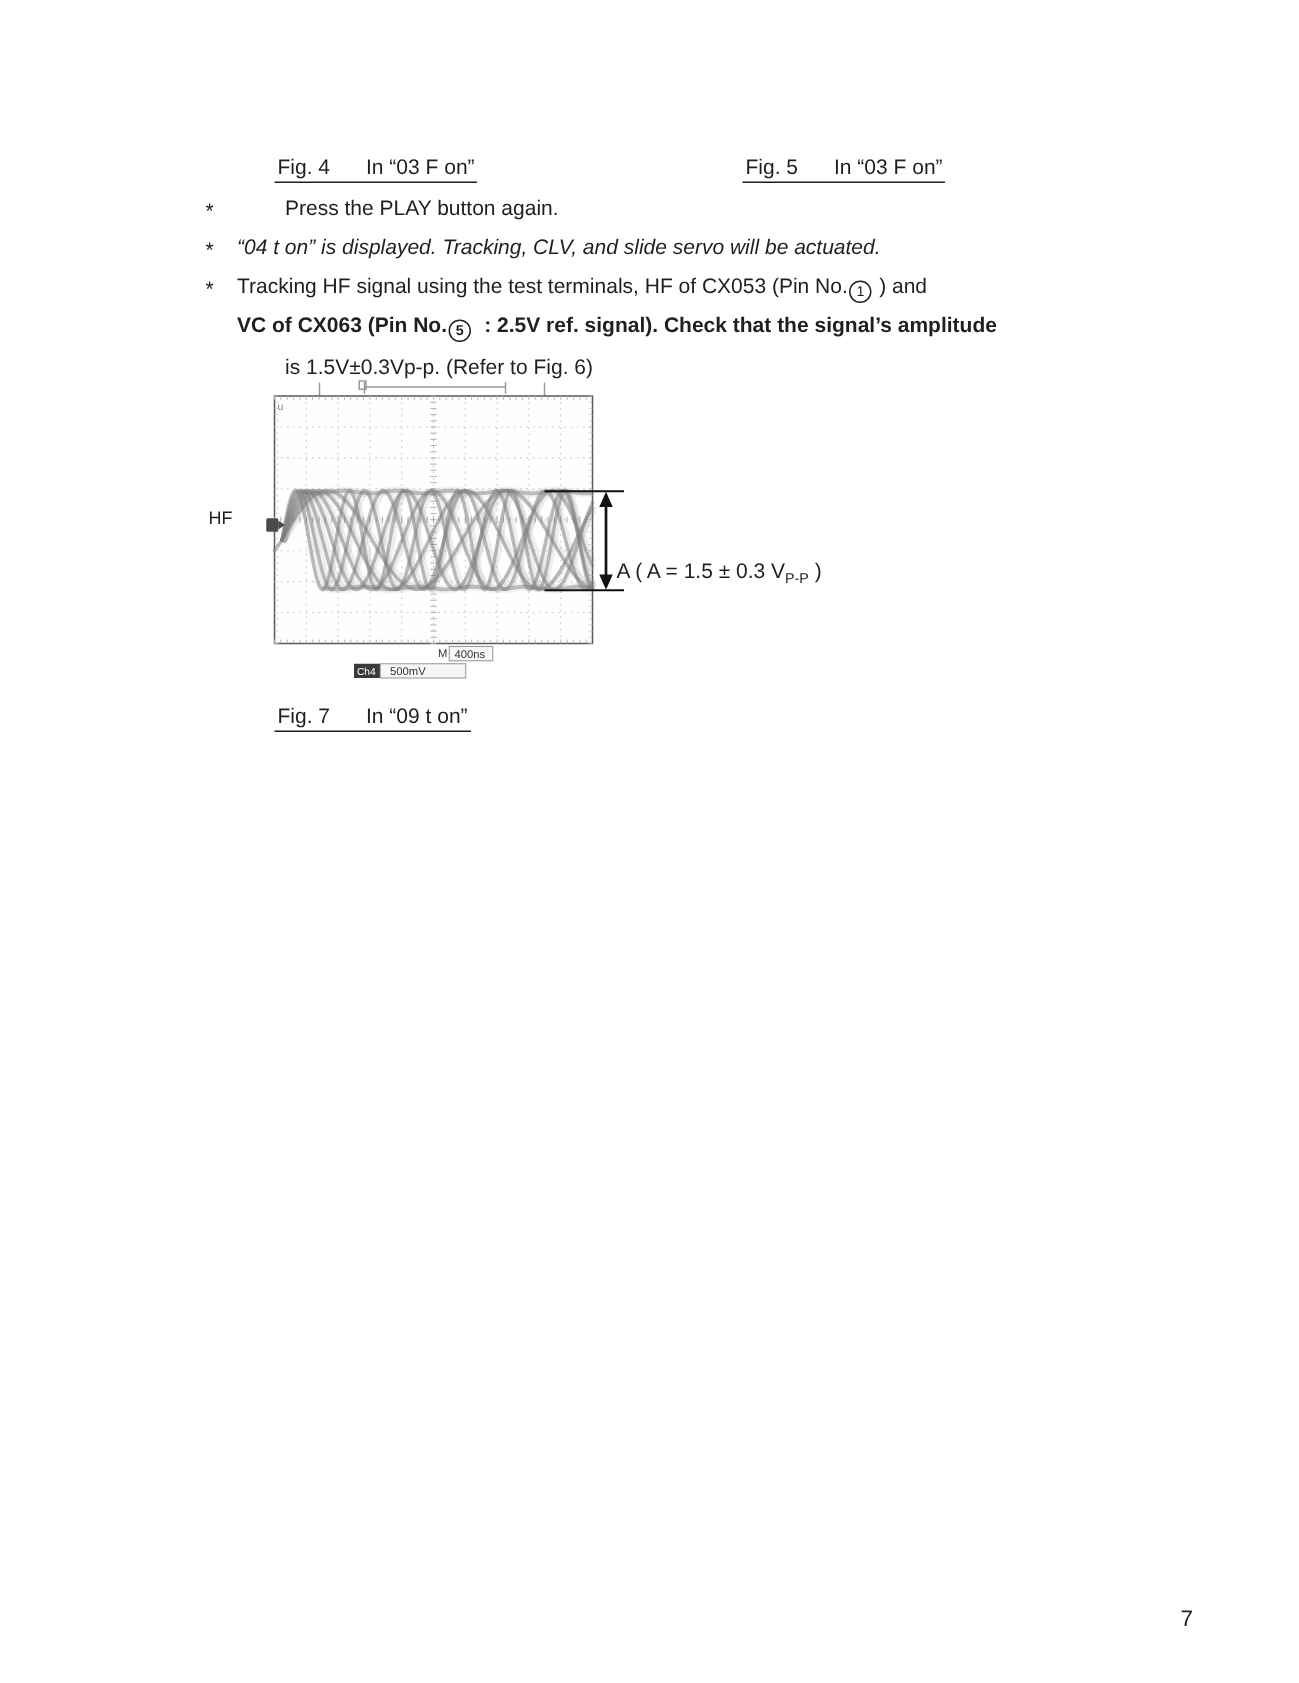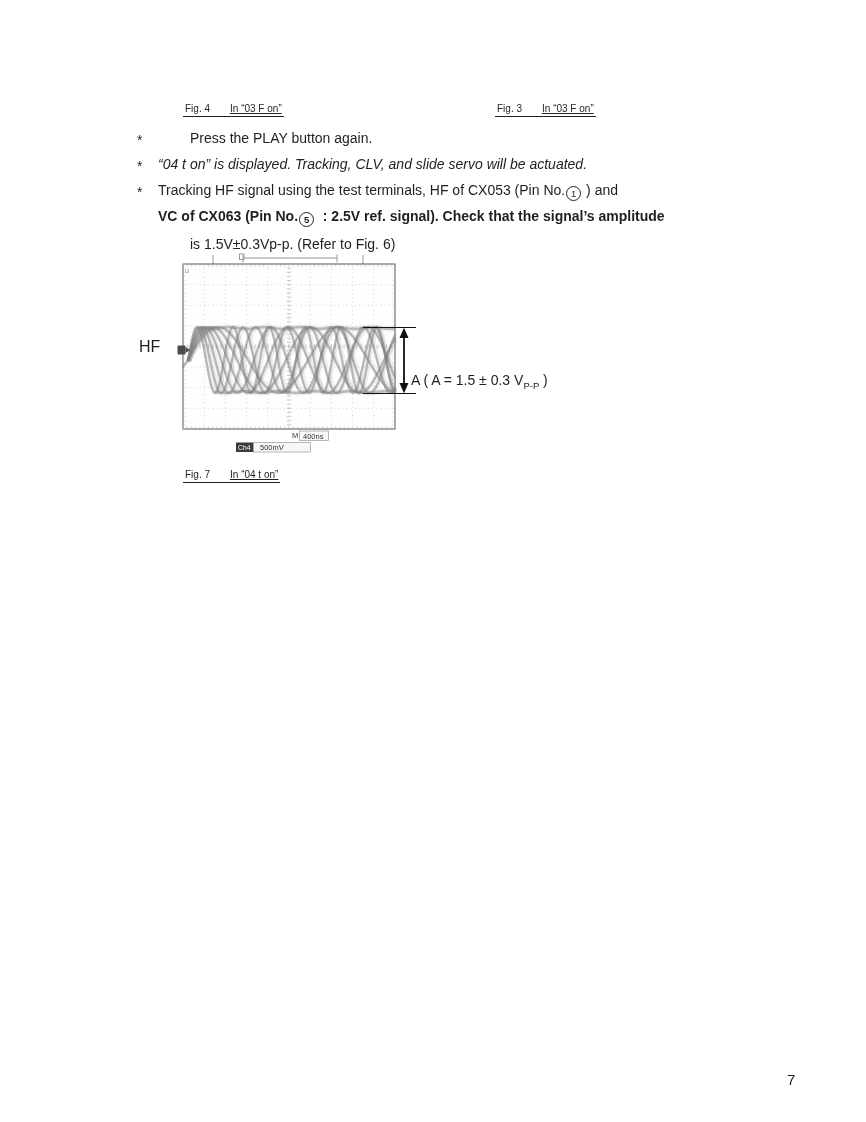--- a/index.html
+++ b/index.html
@@ -4,50 +4,50 @@
 <style>
   html,body{margin:0;padding:0;}
   body{
     width:866px;height:1122px;background:#ffffff;position:relative;
     font-family:"Liberation Sans", sans-serif;color:#1f1f1f;overflow:hidden;
   }
   .abs{position:absolute;}
   .caption{
     position:absolute;display:flex;align-items:flex-start;
     border-bottom:1.2px solid #1f1f1f;padding:0 2px 2px 2px;
-    font-size:10px;white-space:pre;gap:16px;
+    font-size:14px;white-space:pre;
   }
-  .caption .cap-title{margin-left:4px;text-decoration:underline;}
+  .caption .cap-title{margin-left:24px;}
   .bullet-star{position:absolute;left:137px;font-size:14px;}
   .bullet-text{position:absolute;left:158px;font-size:14px;white-space:pre;}
   .circled{
     display:inline-flex;align-items:center;justify-content:center;
     width:13px;height:13px;border:1.1px solid #222;border-radius:50%;
     font-size:9.5px;line-height:1;vertical-align:-2px;margin:0 1px;
   }
-  .hf-label{position:absolute;left:139px;top:338px;font-size:16px;}
+  .hf-label{position:absolute;left:139px;top:338px;font-size:12px;}
   .amp-note{position:absolute;left:411px;top:372px;font-size:14px;white-space:pre;}
   .amp-note sub{font-size:9.5px;}
   .page-num{position:absolute;left:787px;top:1071px;font-size:15px;}
   svg text{font-family:"Liberation Sans", sans-serif;}
   .scope-border{fill:#fefefe;stroke:#555;stroke-width:1;}
   .robox{fill:#f7f7f7;stroke:#999;stroke-width:0.7;}
   .ro{font-size:7.5px;fill:#333;}
 </style>
 </head>
 <body>
 
 <div>
 
   <div class="caption" style="left:183px;top:103px;">
     <span>Fig. 4</span>
     <span class="cap-title">In “03 F on”</span>
   </div>
   <div class="caption" style="left:495px;top:103px;">
-    <span>Fig. 3</span>
+    <span>Fig. 5</span>
     <span class="cap-title">In “03 F on”</span>
   </div>
 
   <span class="bullet-star" style="top:132px;">*</span>
   <span class="bullet-text" style="top:130px;margin-left:32px;">Press the PLAY button again.</span>
 
   <span class="bullet-star" style="top:158px;">*</span>
   <span class="bullet-text" style="top:156px;font-style:italic;">“04 t on” is displayed. Tracking, CLV, and slide servo will be actuated.</span>
 
   <span class="bullet-star" style="top:184px;">*</span>
@@ -406,17 +406,17 @@
     <rect x="60" y="190.5" width="17.5" height="9.5" fill="#3a3a3a"></rect>
     <text x="62" y="198" font-size="6.8" fill="#ffffff">Ch4</text>
     <rect x="77.5" y="190.5" width="57" height="9.5" class="robox"></rect>
     <text x="84" y="198" class="ro">500mV</text>
   </svg>
 
   <span class="amp-note"><span>A ( A = 1.5 ± 0.3 V</span><sub>P-P</sub><span> )</span></span>
 
   <div class="caption" style="left:183px;top:469px;">
     <span>Fig. 7</span>
-    <span class="cap-title">In “04 t on”</span>
+    <span class="cap-title">In “09 t on”</span>
   </div>
 
   <span class="page-num">7</span>
 </div>
 
 </body></html>

